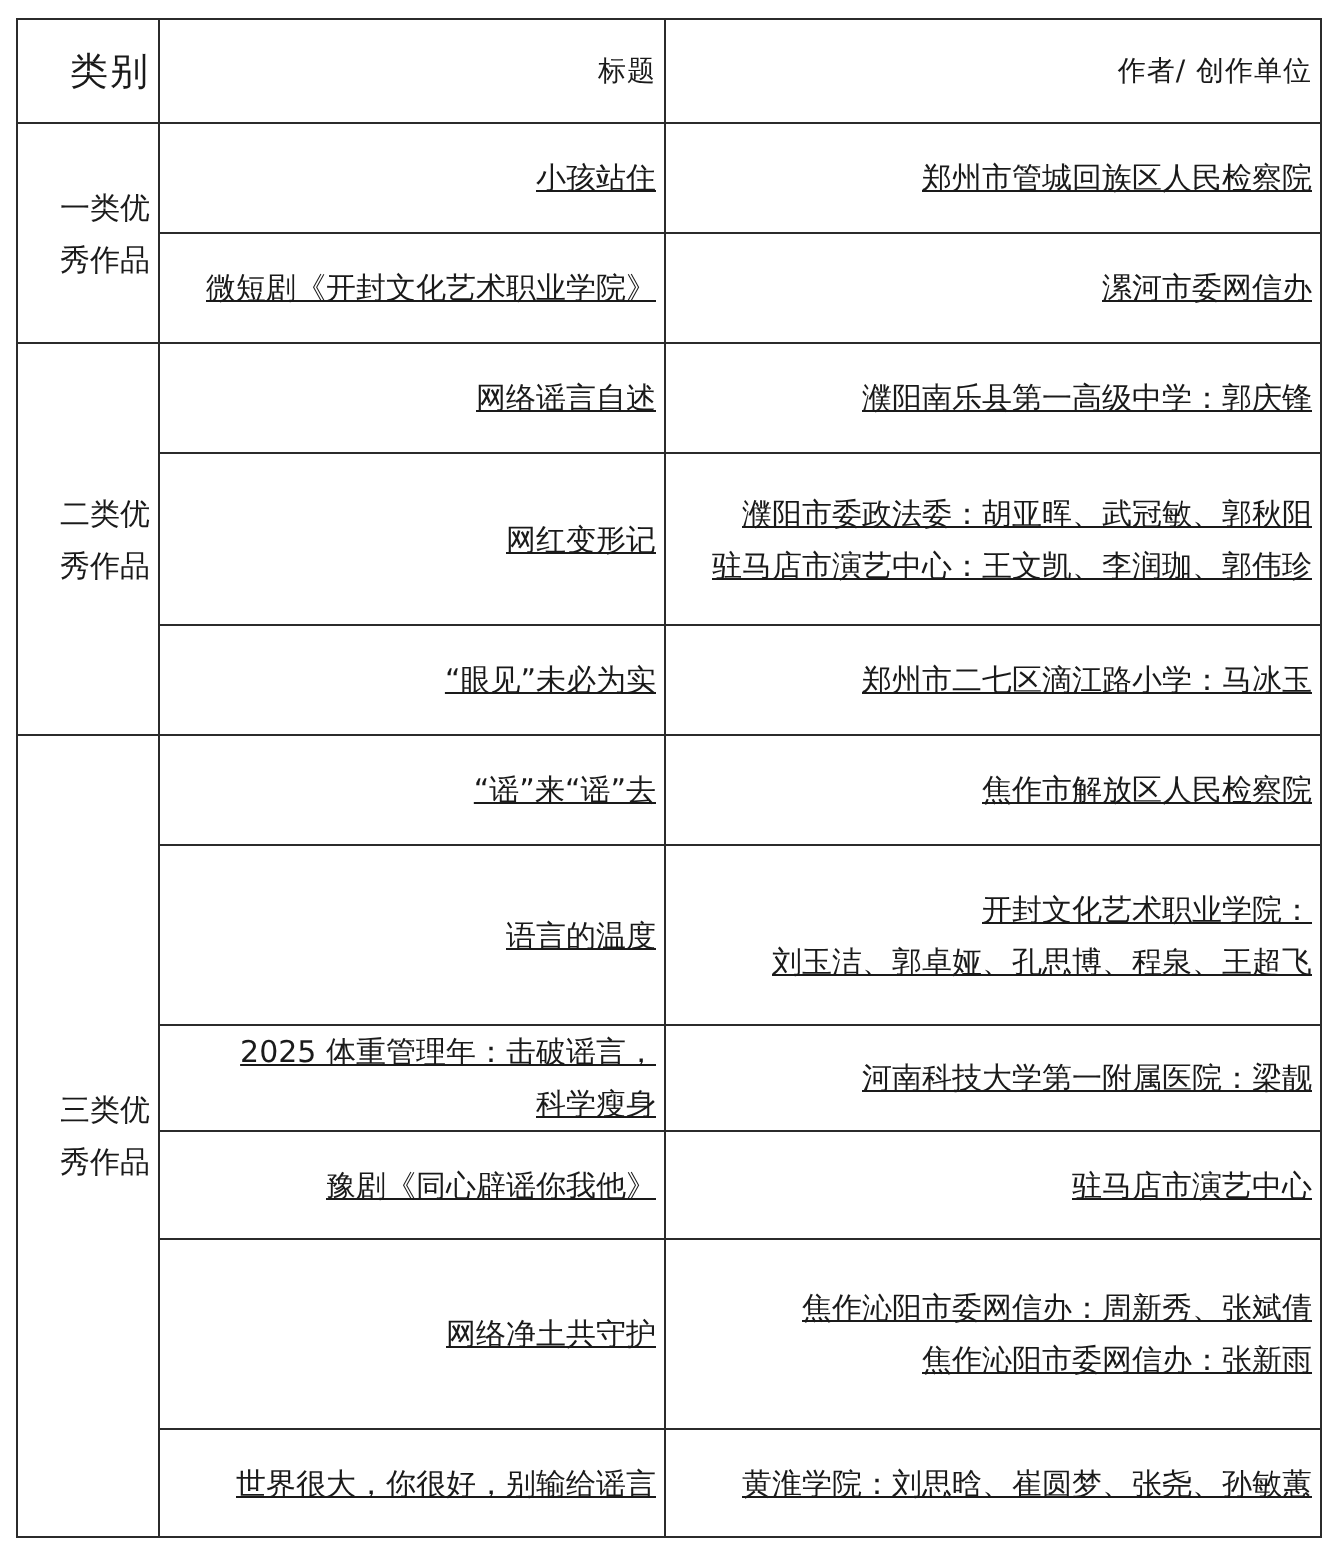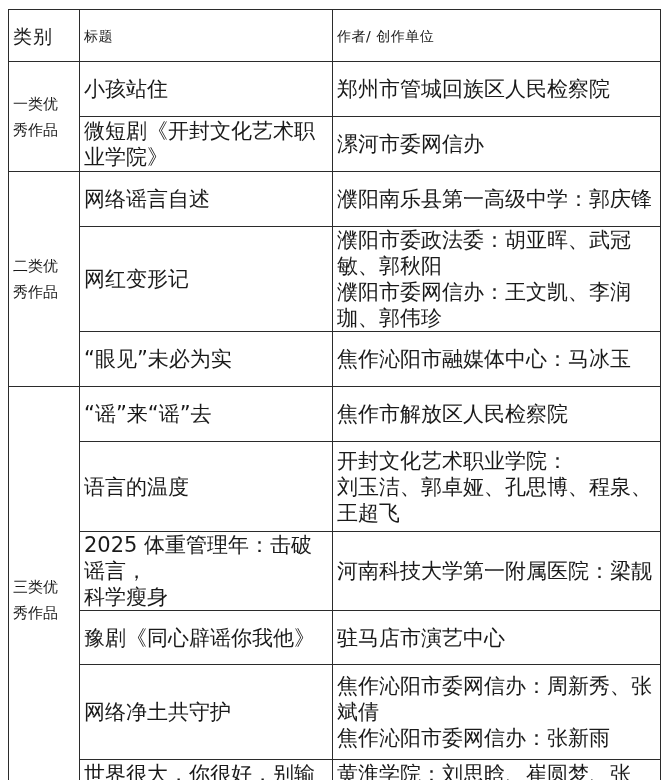--- a/index.html
+++ b/index.html
@@ -18,21 +18,21 @@
     table.awards {
       position: absolute;
       left: 8px;
       top: 9px;
       width: 652px;
       border-collapse: collapse;
       table-layout: fixed;
     }
     table.awards td, table.awards th {
       border: 1.5px solid #2b2b2b;
-      text-align: left;
+      text-align: right;
       vertical-align: middle;
       padding: 0 4px;
       font-weight: normal;
       line-height: 26px;
     }
     col.c-cat { width: 71px; }
     col.c-title { width: 253px; }
     col.c-author { width: 328px; }
     thead th {
       height: 51px;
@@ -41,21 +41,22 @@
     }
     thead th.h-cat { font-size: 19px; letter-spacing: 1px; }
     td.cat {
       font-size: 15px;
       line-height: 30px;
       text-align: left;
       padding-left: 6px;
       padding-right: 2px;
     }
     td.title, td.author {
-      font-size: 21px;
+      font-size: 15px;
+      text-decoration: underline;
     }
     .line { display: block; }
   </style>
 </head>
 <body>
 
 <table class="awards">
   <colgroup>
     <col class="c-cat">
       <col class="c-title">
@@ -102,29 +103,29 @@
       <td class="author">
         <span class="line">濮阳南乐县第一高级中学：郭庆锋</span>
       </td>
     </tr>
     <tr style="height:86px">
       <td class="title">
         <span class="line">网红变形记</span>
       </td>
       <td class="author">
         <span class="line">濮阳市委政法委：胡亚晖、武冠敏、郭秋阳</span>
-        <span class="line">濮阳市委网信办：王文凯、李润珈、郭伟珍</span>
+        <span class="line">驻马店市演艺中心：王文凯、李润珈、郭伟珍</span>
       </td>
     </tr>
     <tr style="height:55px">
       <td class="title">
         <span class="line">“眼见”未必为实</span>
       </td>
       <td class="author">
-        <span class="line">焦作沁阳市融媒体中心：马冰玉</span>
+        <span class="line">郑州市二七区滴江路小学：马冰玉</span>
       </td>
     </tr>
 
     <tr style="height:55px">
       <td class="cat" rowspan="6">
         <span class="line">三类优</span>
         <span class="line">秀作品</span>
       </td>
       <td class="title">
         <span class="line">“谣”来“谣”去</span>

